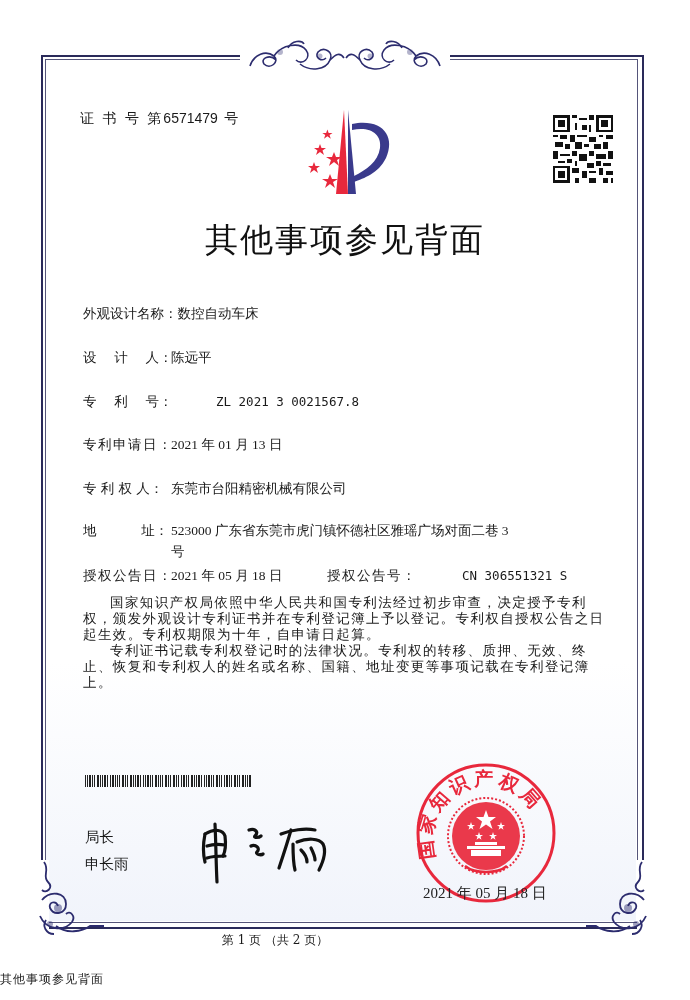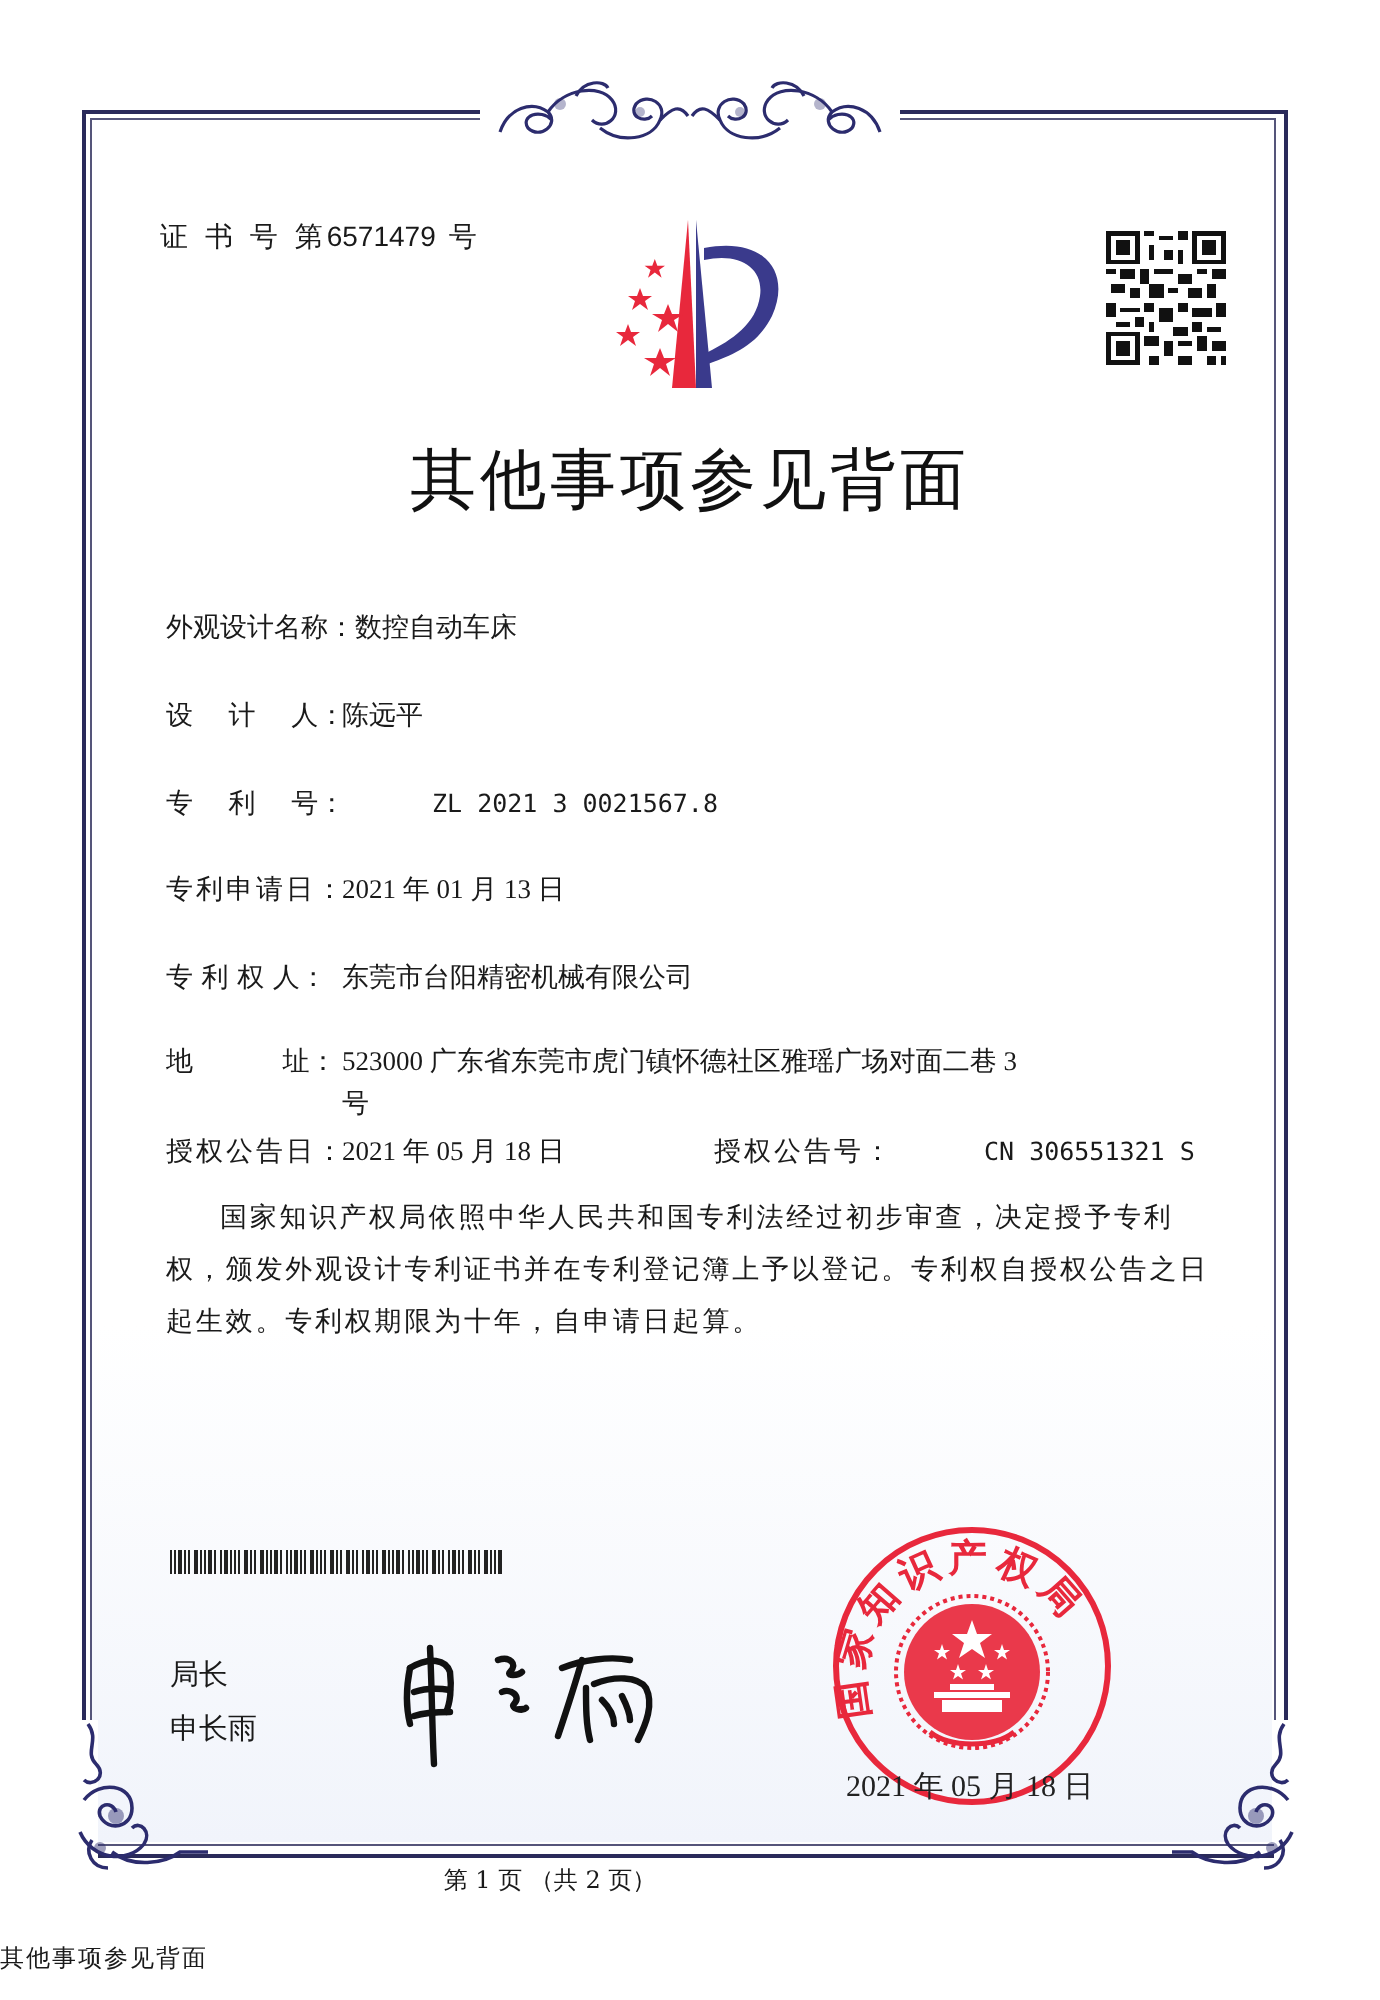--- a/index.html
+++ b/index.html
@@ -28,23 +28,23 @@
   .title {
     left: 0; width: 690px; top: 218px; text-align: center;
     font-family: "DejaVu Sans", "Liberation Sans", sans-serif;
     font-size: 33px; letter-spacing: 2px; color: #111;
   }
   .field { font-size: 13.5px; font-family: "DejaVu Sans", "Liberation Sans", sans-serif; color: #1a1a1a; }
   .field .lbl { display: inline-block; }
   .field .val { font-family: Liberation Serif, serif; }
   .field .mono { font-family: "DejaVu Sans Mono", "Liberation Mono", monospace; font-size: 12.5px; margin-left: 45px; }
   .para {
-    left: 83px; width: 530px; font-size: 13.5px; line-height: 26px;
+    left: 83px; width: 530px; font-size: 13.5px; line-height: 16px;
     white-space: normal; letter-spacing: 1.4px;
-    font-family: Liberation Sans, sans-serif;
+    font-family: Liberation Mono, monospace;
   }
   .para p { margin: 0; text-indent: 2em; }
   .sig-label { font-family: "DejaVu Sans", "Liberation Sans", sans-serif; font-size: 14.5px; }
   .page-no { left: 0; width: 550px; text-align: center; top: 932px; font-size: 12px; }
   .footer-note { left: 0; width: 597px; top: 971px; font-size: 12px; letter-spacing: 1px; }
   .stamp-date { left: 423px; top: 884px; font-size: 15px; font-family: "Liberation Serif", serif; color: #222; }
 </style>
 </head>
 <body>
 
@@ -195,25 +195,26 @@
 <div class="abs field" style="left:83px;top:522px;">
   <span class="lbl" style="width:88px;">地　　　 址：</span><span class="val">523000 广东省东莞市虎门镇怀德社区雅瑶广场对面二巷 3</span>
 </div>
 <div class="abs field" style="left:171px;top:543px;">
   <span class="val">号</span>
 </div>
 <div class="abs field" style="left:83px;top:567px;">
   <span class="lbl" style="width:88px;letter-spacing:1.5px;">授权公告日：</span><span class="val">2021 年 05 月 18 日</span>
 </div>
 <div class="abs field" style="left:327px;top:567px;">
-  <span class="lbl" style="letter-spacing:1.5px;margin-left:30px;">授权公告号：</span><span class="val mono">CN 306551321 S</span>
+  <span class="lbl" style="letter-spacing:1.5px;">授权公告号：</span><span class="val mono">CN 306551321 S</span>
 </div>
 
 <div class="abs para" style="top:596px;">
   <p>国家知识产权局依照中华人民共和国专利法经过初步审查，决定授予专利权，颁发外观设计专利证书并在专利登记簿上予以登记。专利权自授权公告之日起生效。专利权期限为十年，自申请日起算。</p>
+  <p>专利证书记载专利权登记时的法律状况。专利权的转移、质押、无效、终止、恢复和专利权人的姓名或名称、国籍、地址变更等事项记载在专利登记簿上。</p>
 </div>
 
 <svg class="abs" style="left:85px;top:775px" width="166" height="12" viewBox="0 0 166 12" shape-rendering="crispEdges">
   <g fill="#222">
     <rect x="0" y="0" width="1" height="12"></rect>
       <rect x="2" y="0" width="1" height="12"></rect>
       <rect x="4" y="0" width="2" height="12"></rect>
     <rect x="7" y="0" width="1" height="12"></rect>
       <rect x="9" y="0" width="1" height="12"></rect>
       <rect x="12" y="0" width="2" height="12"></rect>

